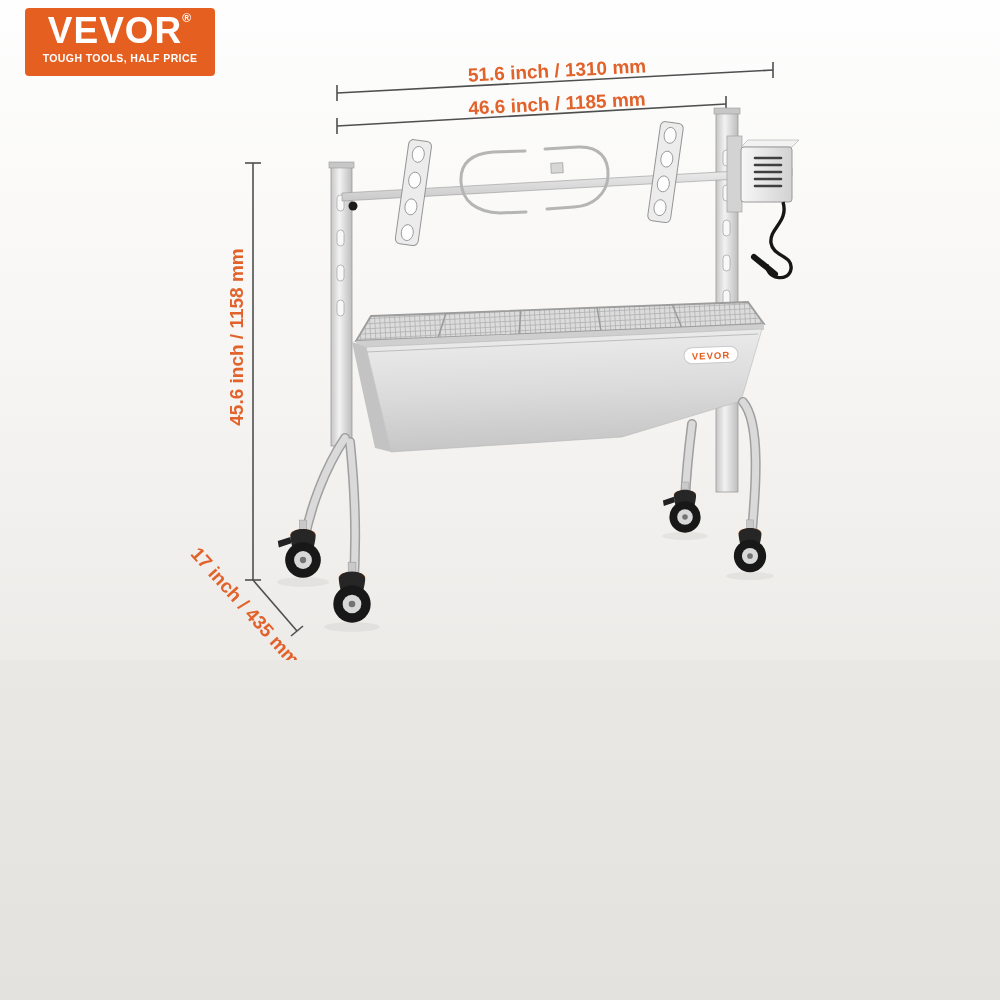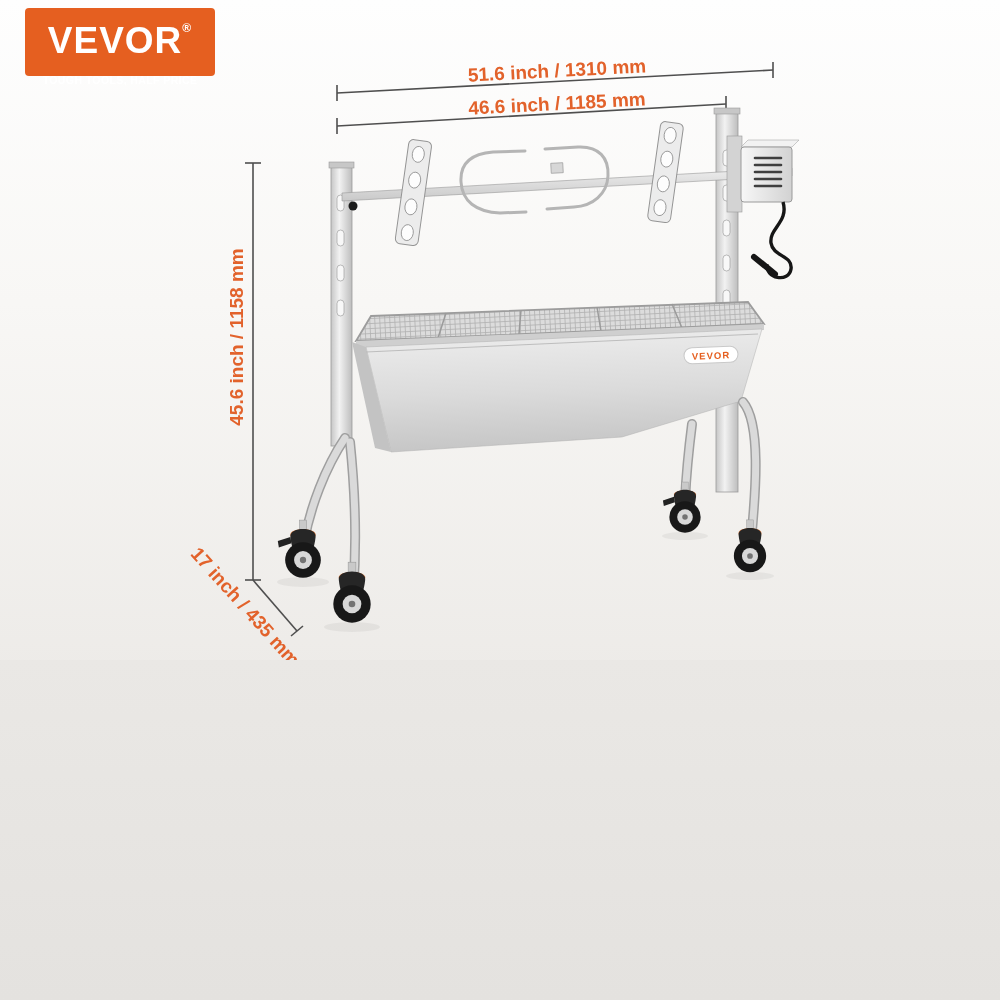--- a/index.html
+++ b/index.html
@@ -4,24 +4,24 @@
 <style>
   html,body{margin:0;padding:0;background:#fff;}
   .canvas{position:relative;width:1000px;height:1000px;overflow:hidden;
           font-family:"Liberation Sans",sans-serif;background:#fff;}
   
   .stage{position:absolute;left:0;top:0;width:1000px;height:672px;
          background:linear-gradient(180deg,#fefefe 0%,#f8f7f5 45%,#edebe8 100%);}
   .art{position:absolute;left:0;top:0;}
   
   .logo{position:absolute;left:25px;top:8px;width:190px;height:68px;background:#e55f20;
-        border-radius:4px;color:#fff;text-align:center;box-sizing:border-box;padding-top:14px;}
+        border-radius:4px;color:#fff;text-align:center;box-sizing:border-box;padding-top:4px;}
   .logo-name{font-size:37px;font-weight:bold;letter-spacing:1px;line-height:1.0;}
   .logo-name .reg{font-size:12px;vertical-align:top;font-weight:bold;}
-  .logo-tagline{font-size:10.5px;font-weight:bold;letter-spacing:.4px;margin-top:15px;}
+  .logo-tagline{font-size:10.5px;font-weight:bold;letter-spacing:.4px;margin-top:3px;}
   
   .dim-label{position:absolute;color:#e2622b;font-weight:bold;font-size:19px;
              text-align:center;white-space:nowrap;line-height:22px;}
   .dim-top{left:437px;top:60px;width:240px;transform:rotate(-3deg);}
   .dim-mid{left:437px;top:93px;width:240px;transform:rotate(-3deg);}
   .dim-left{left:117px;top:326px;width:240px;transform:rotate(-90deg);}
   .dim-diag{left:160px;top:596px;width:170px;transform:rotate(48deg);}
   
   .box-section{position:absolute;left:0;top:660px;width:1000px;height:340px;
                background:linear-gradient(180deg,#eae8e5,#e4e2df);}

